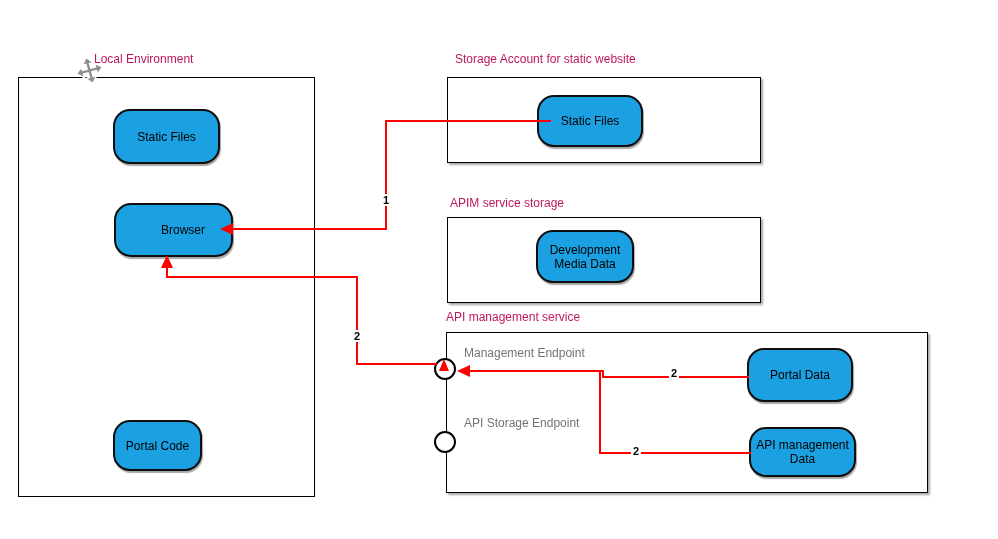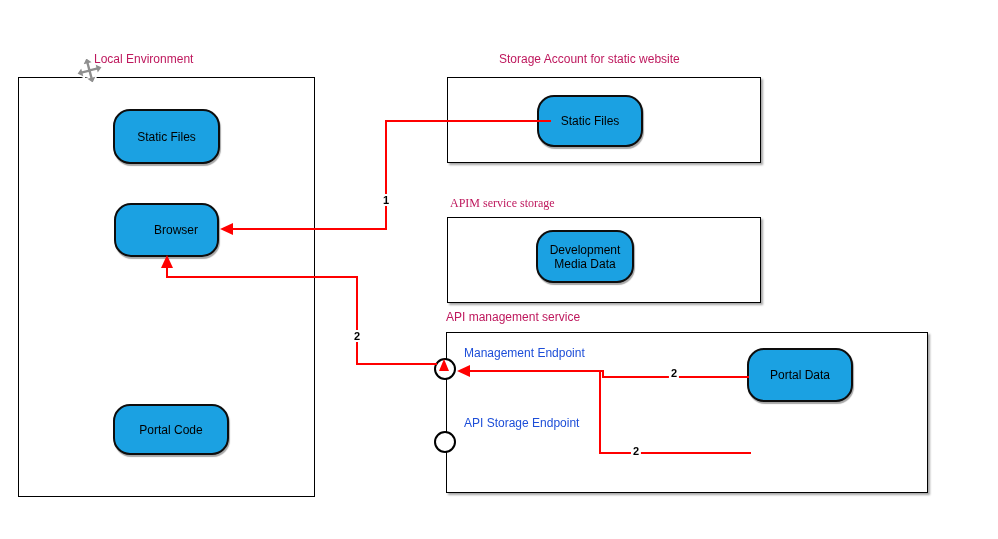--- a/index.html
+++ b/index.html
@@ -57,21 +57,21 @@
     width: 22px; height: 22px;
     border: 2px solid #000000;
     border-radius: 50%;
     background: #ffffff;
     box-sizing: border-box;
     z-index: 2;
   }
   .endpoint-label {
     position: absolute;
     font-size: 12px;
-    color: #1d4ed8;
+    color: #737373;
     white-space: nowrap;
     line-height: 14px;
     z-index: 2;
   }
   
   svg.edge-layer {
     position: absolute;
     left: 0; top: 0;
     z-index: 3;
     pointer-events: none;
@@ -107,48 +107,51 @@
 <div class="canvas">
 
   <div class="group" style="left:18px; top:77px; width:297px; height:420px;"></div>
   <div class="group-title" style="left:94px; top:52px;">Local Environment</div>
 
   <svg class="move-icon" viewBox="0 0 24 24">
     <path d="M12 0 L17 6 H13.7 V10.3 H18 V7 L24 12 L18 17 V13.7 H13.7 V18 H17 L12 24 L7 18 H10.3 V13.7 H6 V17 L0 12 L6 7 V10.3 H10.3 V6 H7 Z" fill="#8f8f8f" stroke="#ffffff" stroke-width="1.3" transform="rotate(-15 12 12)"></path>
   </svg>
 
   <div class="group shadow" style="left:447px; top:77px; width:314px; height:86px;"></div>
-  <div class="group-title" style="left:455px; top:52px;margin-left:44px;">Storage Account for static website</div>
+  <div class="group-title" style="left:455px; top:52px;">Storage Account for static website</div>
 
   <div class="group shadow" style="left:447px; top:217px; width:314px; height:86px;"></div>
-  <div class="group-title" style="left:450px; top:196px;font-family:Liberation Serif, serif;">APIM service storage</div>
+  <div class="group-title" style="left:450px; top:196px;">APIM service storage</div>
 
   <div class="group shadow" style="left:446px; top:332px; width:482px; height:161px;"></div>
   <div class="group-title" style="left:446px; top:310px;">API management service</div>
 
   <div class="node" style="left:113px; top:109px; width:107px; height:55px;">
     <span class="node-label">Static Files</span>
   </div>
-  <div class="node" style="left:114px; top:203px; width:105px; height:54px;padding-left:19px;">
+  <div class="node" style="left:114px; top:203px; width:119px; height:54px;padding-left:19px;">
     <span class="node-label">Browser</span>
   </div>
-  <div class="node" style="left:113px; top:404px; width:116px; height:51px;">
+  <div class="node" style="left:113px; top:420px; width:89px; height:51px;">
     <span class="node-label">Portal Code</span>
   </div>
 
   <div class="node" style="left:537px; top:95px; width:106px; height:52px;">
     <span class="node-label">Static Files</span>
   </div>
 
   <div class="node" style="left:536px; top:230px; width:98px; height:53px;">
     <span class="node-label">Development Media Data</span>
   </div>
 
   <div class="node" style="left:747px; top:348px; width:106px; height:54px;">
     <span class="node-label">Portal Data</span>
+  </div>
+  <div class="node" style="left:749px; top:427px; width:107px; height:50px;">
+    <span class="node-label">API management Data</span>
   </div>
 
   <div class="endpoint-circle" style="left:434px; top:358px;"></div>
   <div class="endpoint-label" style="left:464px; top:346px;">Management Endpoint</div>
 
   <div class="endpoint-circle" style="left:434px; top:431px;"></div>
   <div class="endpoint-label" style="left:464px; top:416px;">API Storage Endpoint</div>
 
   <svg class="edge-layer" width="998" height="539" viewBox="0 0 998 539">
 

